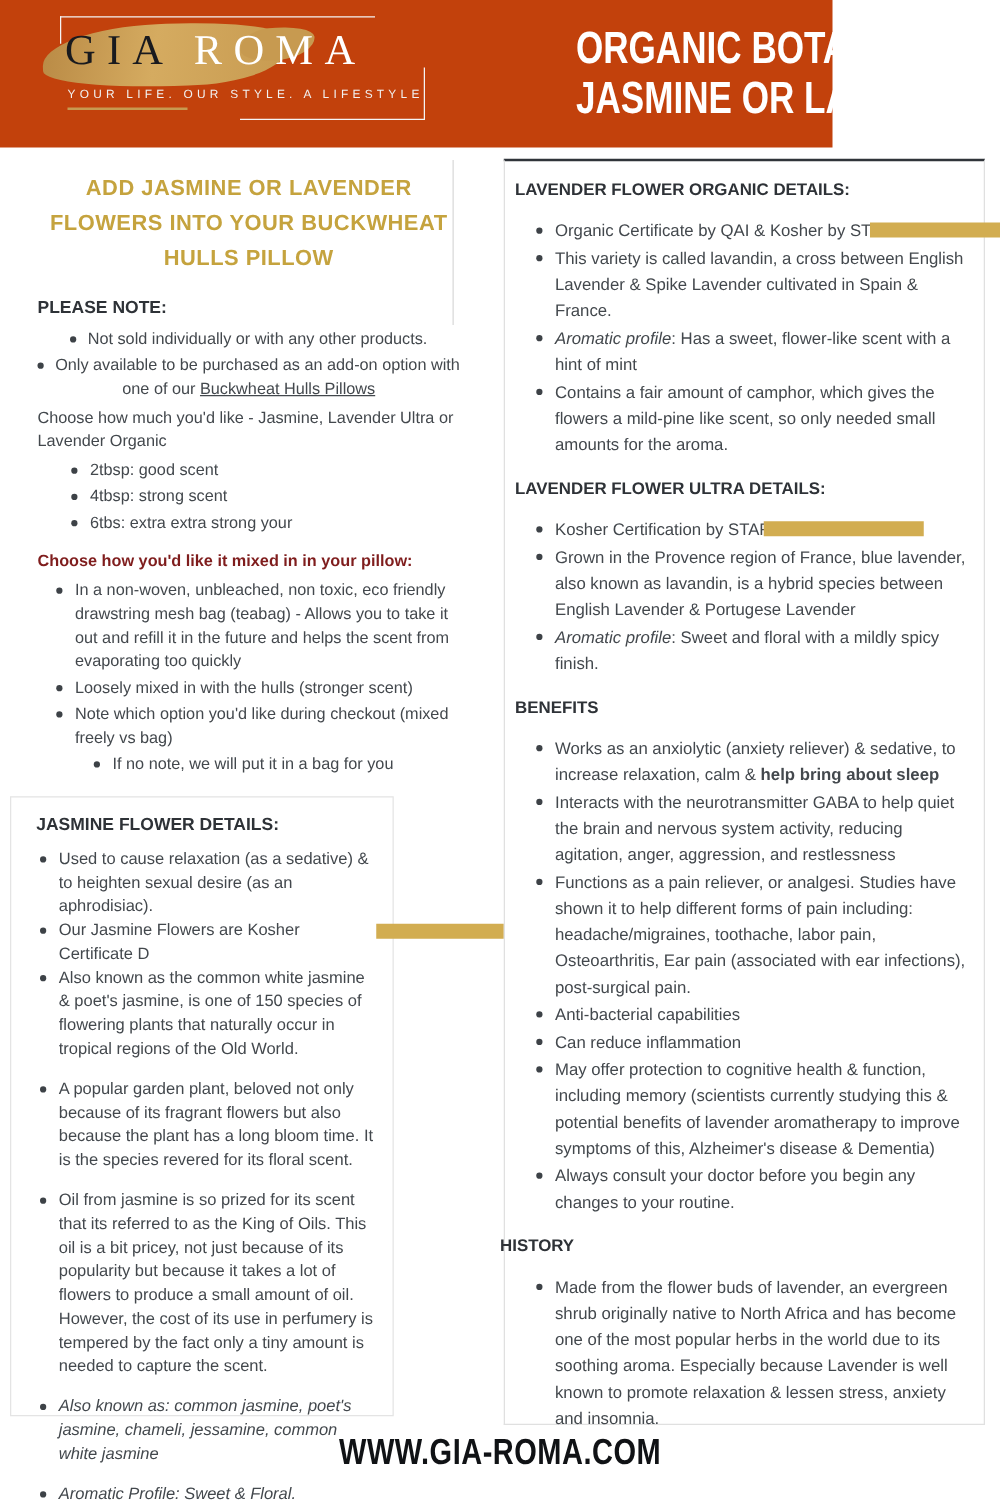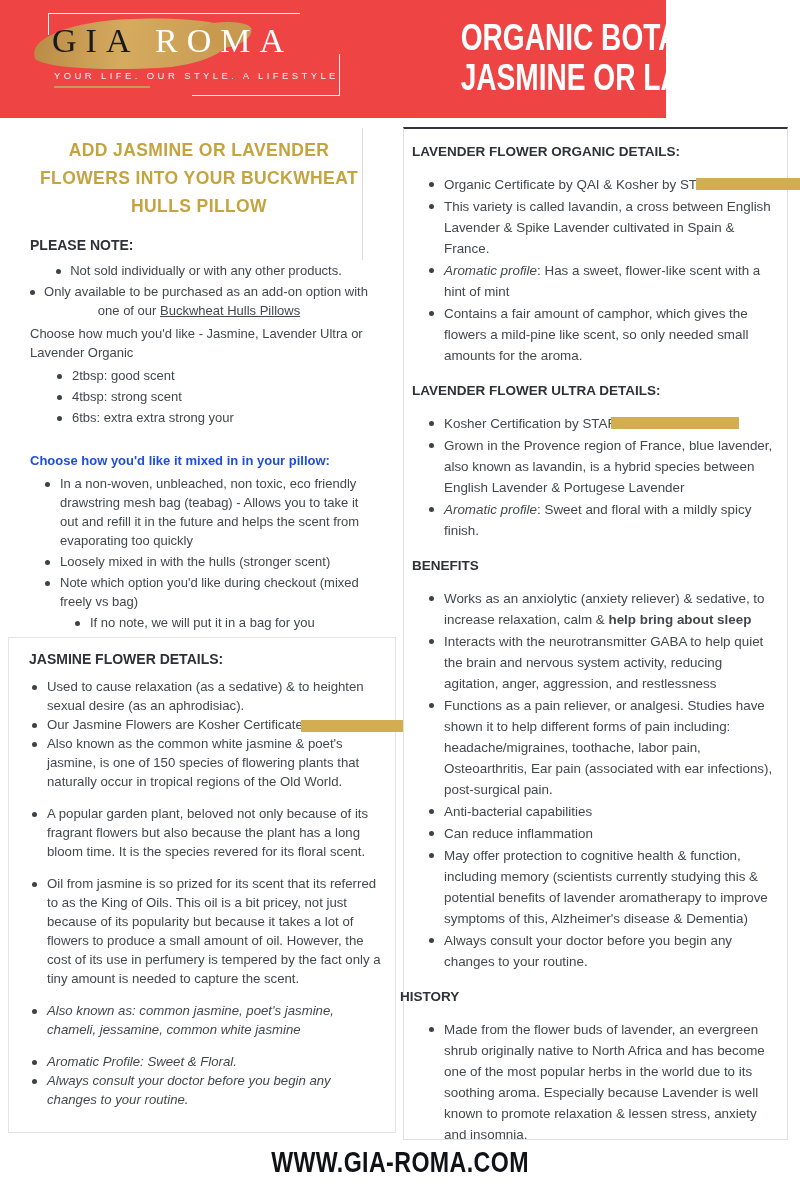--- a/index.html
+++ b/index.html
@@ -5,21 +5,21 @@
   * { margin:0; padding:0; box-sizing:border-box; }
   html,body { background:#ffffff; }
   .page {
     position:relative; width:800px; height:1200px; margin:0 auto;
     background:#fff; overflow:hidden;
     font-family:"Liberation Sans", sans-serif; color:#43484d;
   }
   
   .header {
     position:absolute; left:0; top:0; width:666px; height:118px;
-    background:#ef4444;
+    background:#c2410c;
   }
   .logo { position:absolute; left:42px; top:6px; width:300px; height:106px; }
   .frame-a { position:absolute; left:6px; top:7px; width:252px; height:22px;
     border-top:1px solid #f4f4f4; border-left:1px solid #f4f4f4; }
   .frame-b { position:absolute; right:2px; bottom:16px; width:148px; height:42px;
     border-bottom:1px solid #f4f4f4; border-right:1px solid #f4f4f4; }
   .brush {
     position:absolute; left:-8px; top:13px; width:200px; height:50px;
     background:linear-gradient(100deg,#b98a45 0%,#d5ab60 45%,#c79a50 100%);
     border-radius:48% 52% 40% 60% / 62% 38% 66% 34%;
@@ -72,27 +72,27 @@
     font-size:13px; line-height:19px;
   }
   .intro-heading {
     color:#c5a33e; font-weight:bold; font-size:17.5px; line-height:28px;
     text-align:center; letter-spacing:0.4px; margin-bottom:16px;
   }
   .note-label { font-weight:bold; color:#2e3237; font-size:14px; margin-bottom:6px; }
   .intro .li { margin-bottom:2px; }
   .para { margin-top:4px; }
   .intro-list { margin-top:4px; margin-left:24px; }
-  .mix-head { font-weight:bold; color:#1d4ed8; margin-top:24px; margin-bottom:3px; }
+  .mix-head { font-weight:bold; color:#7f1d1d; margin-top:12px; margin-bottom:3px; }
   .v-divider {
     position:absolute; left:362px; top:128px; height:132px;
     border-left:1px solid #d9d9d9;
   }
   .jasmine-box {
-    position:absolute; left:8px; top:637px; width:388px; height:496px;
+    position:absolute; left:8px; top:637px; width:307px; height:496px;
     border:1px solid #e4e4e4; background:#fff;
     padding:12px 14px 20px 20px;
     font-size:13.2px; line-height:19px;
   }
   .box-title { font-weight:bold; color:#2e3237; font-size:14px; margin-bottom:8px; }
   
   .right-box {
     position:absolute; left:403px; top:127px; width:385px; height:1013px;
     border:1px solid #e0e0e0; border-top:2px solid #30343a; background:#fff;
     padding:12px 12px 4px 8px;

